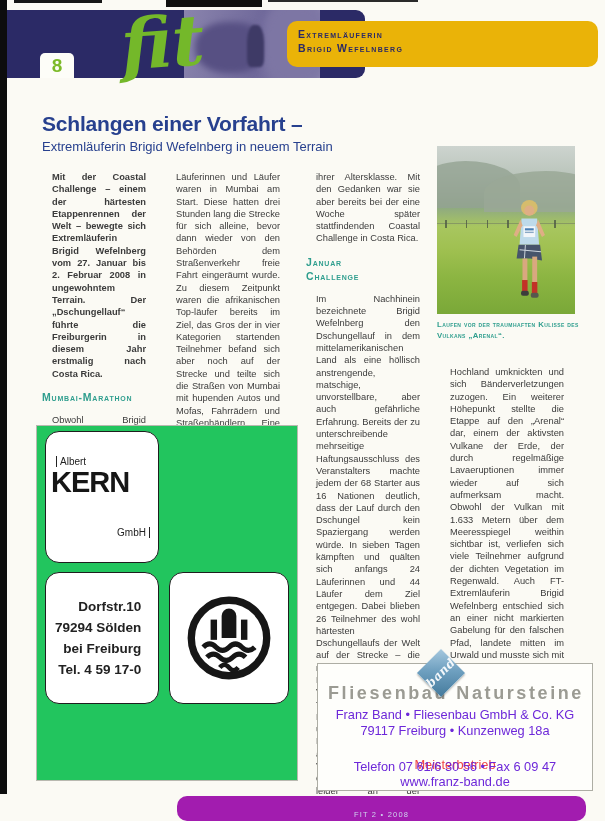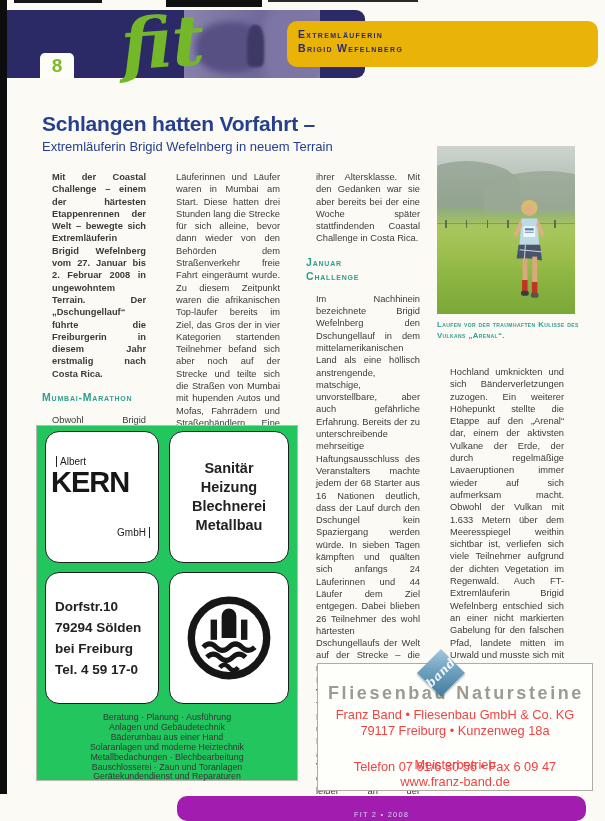--- a/index.html
+++ b/index.html
@@ -57,37 +57,37 @@
   .kern{position:absolute;left:36px;top:425px;width:262px;height:356px;background:#22c55e;border:1px solid #b9b9b0;box-sizing:border-box;}
   .kbox{position:absolute;border:1.6px solid #1e1e1e;border-radius:14px;box-sizing:border-box;background:#fff;}
   .kb-tl{left:8px;top:5px;width:114px;height:132px;}
   .kb-tr{left:132px;top:5px;width:120px;height:132px;display:flex;align-items:center;justify-content:center;text-align:center;}
   .kb-bl{left:8px;top:146px;width:114px;height:132px;display:flex;align-items:center;}
   .kb-br{left:132px;top:146px;width:120px;height:132px;display:flex;align-items:center;justify-content:center;}
   .kern-albert{position:absolute;left:10px;top:24px;font-size:10px;color:#222;border-left:1px solid #222;padding-left:3px;}
   .kern-name{position:absolute;left:5px;top:34px;font-size:29px;font-weight:bold;letter-spacing:-1px;color:#161616;}
   .kern-gmbh{position:absolute;right:8px;bottom:24px;font-size:10px;color:#222;border-right:1px solid #222;padding-right:3px;}
   .ktr-text{font-size:14.5px;font-weight:bold;color:#222;line-height:19px;}
-  .kbl-text{font-size:13.5px;font-weight:bold;color:#222;line-height:21px;padding-left:9px;}
+  .kbl-text{font-size:13.5px;font-weight:bold;color:#222;line-height:21px;padding-left:9px;text-align:right;}
   .kern-services{position:absolute;left:0;top:287px;width:100%;text-align:center;
     font-size:8.8px;line-height:9.9px;color:#343434;}
   .lines{white-space:pre-line;}
 
   
   .band-ad{position:absolute;left:317px;top:663px;width:276px;height:128px;background:#fefefb;border:1px solid #adada4;box-sizing:border-box;}
   .fl-row{position:absolute;left:0;top:10px;width:100%;height:34px;}
   .fl-word{position:absolute;color:#9b9b93;font-weight:bold;font-size:18px;letter-spacing:2.6px;top:9px;text-align:center;}
   .fl-left{left:10px;}
   .fl-right{right:8px;}
   .diamond{position:absolute;left:106px;top:-18px;width:34px;height:34px;transform:rotate(45deg);
     background:linear-gradient(135deg,#a6c8de 0%,#6fa0c0 45%,#447a9c 100%);box-shadow:1px 1px 2px rgba(0,0,0,.3);
     display:flex;align-items:center;justify-content:center;}
   .diamond span{transform:rotate(-90deg);color:#f4f8fb;font-weight:bold;font-size:12px;letter-spacing:0.5px;
     font-family:"DejaVu Serif",serif;font-style:italic;}
-  .fl-line{position:absolute;left:0;width:100%;text-align:center;color:#ef4444;font-size:12.8px;}
+  .fl-line{position:absolute;left:0;width:100%;text-align:center;color:#6d28d9;font-size:12.8px;}
   .fl-l1{top:43px;}
   .fl-l2{top:59px;}
   .fl-meister{top:93px;color:#ef4444;}
   .fl-l3{top:95px;}
   .fl-l4{top:110px;}
 
   
   .footer-bar{position:absolute;left:177px;top:796px;width:409px;height:25px;background:#a21caf;border-radius:10px;
     text-align:center;padding-top:7px;box-sizing:border-box;}
   .footer-text{color:#cfd4ee;font-size:7.5px;letter-spacing:1.2px;}
@@ -110,21 +110,21 @@
   </div>
   <div class="page-tab">
     <span class="page-num">8</span>
   </div>
   <div class="kicker-pill">
     <div class="kicker lines">Extremläuferin
 Brigid Wefelnberg</div>
   </div>
   <div class="fit-logo">fit</div>
 
-  <div class="headline">Schlangen hatten Vorfahrt –</div>
+  <div class="headline">Schlangen einer Vorfahrt –</div>
   <div class="subheadline">Extremläuferin Brigid Wefelnberg in neuem Terrain</div>
 
   <div class="col col1">
     <p class="intro">Mit der Coastal Challenge – einem der härtesten Etappenrennen der Welt – bewegte sich Extremläuferin Brigid Wefelnberg vom 27. Januar bis 2. Februar 2008 in ungewohntem Terrain. Der „Dschungellauf“ führte die Freiburgerin in diesem Jahr erstmalig nach Costa Rica.</p>
     <div class="sect-head">Mumbai-Marathon</div>
     <p>Obwohl Brigid Wefelnberg vom Marathon im indischen Mumbai mit zahlreichen Blasen an den Füßen nach Deutschland zurückkehrte, bezeichnete sie den für ihre Verhältnisse kurzen Lauf, mit „nur“ 42,195 Kilometern bei 40 Grad Celsius, als ideale Vorbereitung für die Herausforderung im Dschungel. Unglaubliche 33.000</p>
   </div>
   <div class="col col2">
     <p>Läuferinnen und Läufer waren in Mumbai am Start. Diese hatten drei Stunden lang die Strecke für sich alleine, bevor dann wieder von den Behörden dem Straßenverkehr freie Fahrt eingeräumt wurde. Zu diesem Zeitpunkt waren die afrikanischen Top-läufer bereits im Ziel, das Gros der in vier Kategorien startenden Teilnehmer befand sich aber noch auf der Strecke und teilte sich die Straßen von Mumbai mit hupenden Autos und Mofas, Fahrrädern und Straßenhändlern. Eine neue, ungewöhnliche Erfahrung für die Ausdauersportlerin aus Freiburg, die die Situation aber mit Humor nahm. Bei dem von der Streckenführung her flachen Kurs kam Brigid Wefelnberg als hervorragende 48. von 400 gestarteten Frauen im Ziel, sogar als Drittplatzierte in</p>
   </div>
@@ -169,50 +169,37 @@
   <div class="col col4">
     <p>Hochland umknickten und sich Bänderverletzungen zuzogen. Ein weiterer Höhepunkt stellte die Etappe auf den „Arenal“ dar, einem der aktivsten Vulkane der Erde, der durch regelmäßige Lavaeruptionen immer wieder auf sich aufmerksam macht. Obwohl der Vulkan mit 1.633 Metern über dem Meeresspiegel weithin sichtbar ist, verliefen sich viele Teilnehmer aufgrund der dichten Vegetation im Regenwald. Auch FT-Extremläuferin Brigid Wefelnberg entschied sich an einer nicht markierten Gabelung für den falschen Pfad, landete mitten im Urwald und musste sich mit Hilfe ihres guten Orientierungssinnes, einem Kompass und mit in die Bäume geritzten Zeichen mühsam den Weg auf die offizielle Strecke suchen. Bei diesem Umweg von ca. 3-4 Kilometern machte die gebürtige Amerikanerin eine schreckhaf-</p>
   </div>
 
   <div class="kern">
     <div class="kbox kb-tl">
       <span class="kern-albert">Albert</span>
       <span class="kern-name">KERN</span>
       <span class="kern-gmbh">GmbH</span>
     </div>
-    <div class="kbox kb-tr">
-      <div class="ktr-text lines">Sanitär
-Heizung
-Blechnerei
-Metallbau</div>
-    </div>
     <div class="kbox kb-bl">
       <div class="kbl-text lines">Dorfstr.10
 79294 Sölden
 bei Freiburg
 Tel. 4 59 17-0</div>
     </div>
     <div class="kbox kb-br">
       <svg viewBox="0 0 100 100" width="92" height="92">
         <circle cx="50" cy="50" r="41" fill="none" stroke="#161616" stroke-width="8"></circle>
         <path d="M50 18 a8 8 0 0 1 8 8 v24 h-16 v-24 a8 8 0 0 1 8-8 Z" fill="#161616"></path>
         <rect x="30" y="30" width="7" height="22" fill="#161616"></rect>
         <rect x="63" y="30" width="7" height="22" fill="#161616"></rect>
         <path d="M22 60 q7 -7 14 0 t14 0 t14 0 t14 0" fill="none" stroke="#161616" stroke-width="5.5"></path>
         <path d="M26 71 q7 -7 14 0 t14 0 t14 0" fill="none" stroke="#161616" stroke-width="5.5"></path>
         <path d="M40 82 q5 -6 10 0 t10 0" fill="none" stroke="#161616" stroke-width="5"></path>
       </svg>
     </div>
-    <div class="kern-services lines">Beratung · Planung · Ausführung
-Anlagen und Gebäudetechnik
-Bäderumbau aus einer Hand
-Solaranlagen und moderne Heiztechnik
-Metallbedachungen · Blechbearbeitung
-Bauschlosserei · Zaun und Toranlagen
-Gerätekundendienst und Reparaturen</div>
   </div>
 
   <div class="band-ad">
     <div class="fl-row">
       <span class="fl-word fl-left">Fliesenbau</span>
       <div class="diamond">
         <span>band</span>
       </div>
       <span class="fl-word fl-right">Natursteine</span>
     </div>

